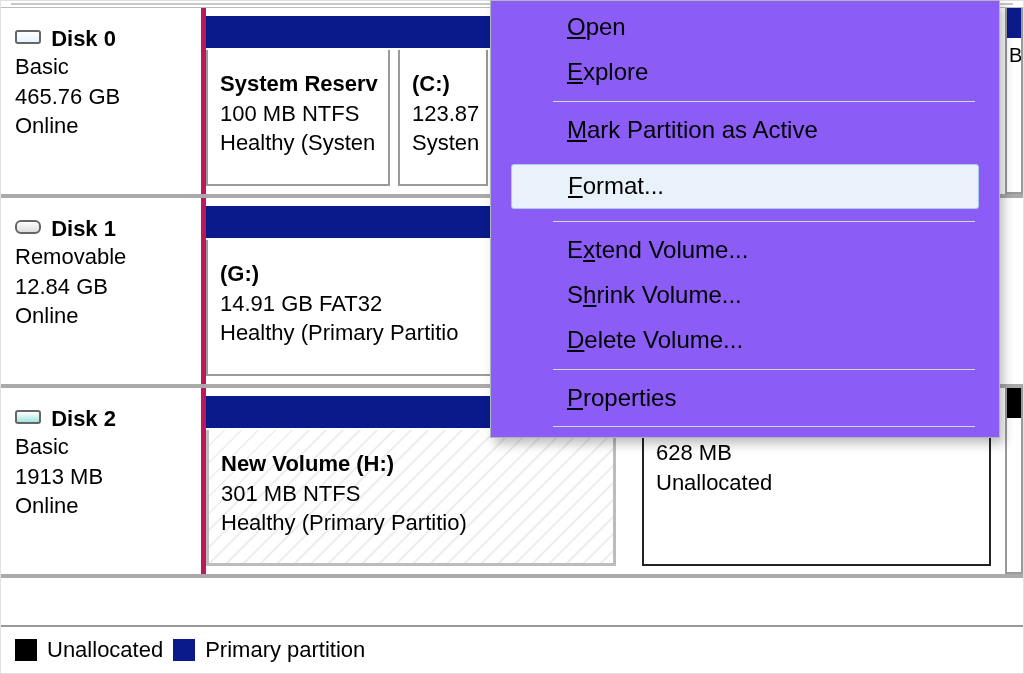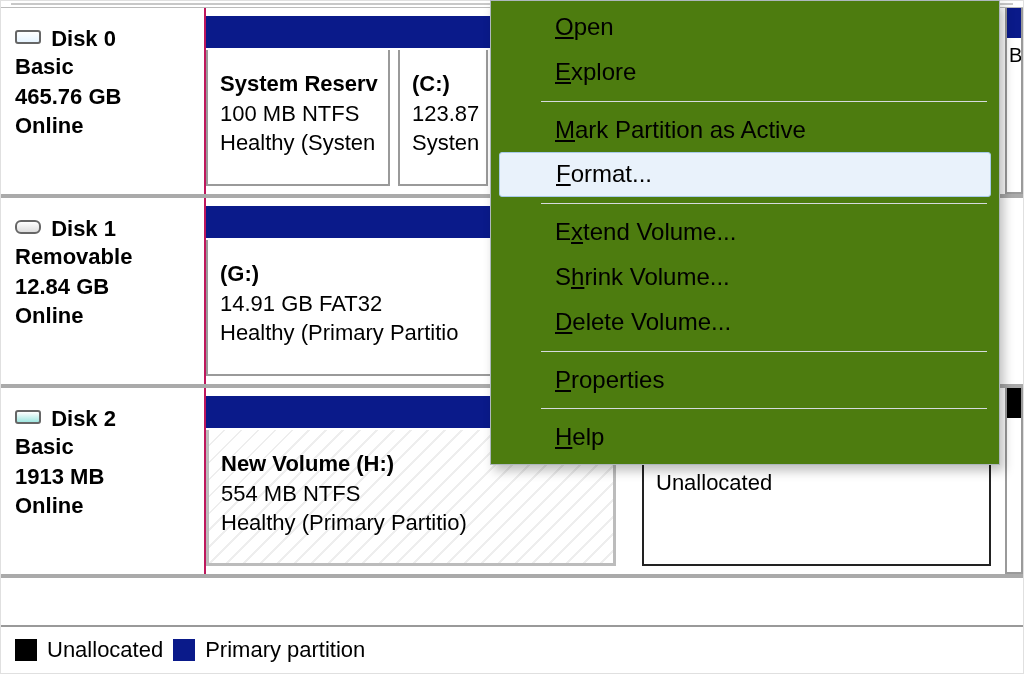--- a/index.html
+++ b/index.html
@@ -24,41 +24,41 @@
     border-top: 1px solid #bbb;
   }
   .disk-row {
     display: flex;
     border-bottom: 4px solid #aaa;
     min-height: 190px;
   }
   .disk-info {
     width: 205px;
     padding: 18px 14px 10px 14px;
-    border-right: 2px solid #be185d;
+    border-right: 5px solid #be185d;
   }
   .disk-icon {
     display: inline-block;
     width: 26px; height: 14px;
     border: 2px solid #666;
     border-radius: 3px;
     background: linear-gradient(#fff 0%, #e6f4ff 100%);
     margin-right: 4px;
     position: relative;
     top: -2px;
   }
   .disk-icon.removable {
     background: linear-gradient(#fff,#ddd);
     border-radius: 6px;
   }
   .disk-icon.teal {
     background: linear-gradient(#fff 0%, #9fe6e0 100%);
   }
   .disk-name { font-weight: bold; display: inline; }
-  .disk-lines div { line-height: 1.35; font-weight: bold; }
+  .disk-lines div { line-height: 1.35; }
   .partitions {
     flex: 1 1 auto;
     display: flex; flex-direction: column;
     padding: 8px 8px 8px 0;
   }
   .part-header {
     height: 32px; background: #0a1a8a;
     border: 2px solid #0a1a8a;
   }
   .part-box-row {
@@ -108,37 +108,37 @@
     width: 22px; height: 22px; display: inline-block;
   }
   .swatch.black { background: #000; }
   .swatch.navy { background: #0a1a8a; }
 
   
   .context-menu {
     position: absolute;
     left: 490px; top: 0;
     width: 510px;
-    background: #4d7c0f;
+    background: #8b5cf6;
     border: 1px solid #aeb7bd;
     box-shadow: 4px 6px 10px rgba(0,0,0,0.25);
-    padding: 4px 4px;
+    padding: 4px 16px;
   }
   .menu-item {
     padding: 8px 10px 8px 60px;
     font-size: 24px;
     line-height: 1.2;
     cursor: default;
   }
   .menu-item .ul { text-decoration: underline; }
   .menu-item.hovered {
     background: #e9f2fb;
     border: 1px solid #a8cbe9;
     border-radius: 3px;
-    margin: 0 4px;
+    margin: 12px 4px;
     padding: 7px 6px 7px 56px;
   }
   .menu-sep {
     height: 1px; background: #d5dadd;
     margin: 6px 8px 6px 46px;
   }
 </style>
 </head>
 <body>
 
@@ -211,21 +211,21 @@
           <div>Basic</div>
           <div>1913 MB</div>
           <div>Online</div>
         </div>
       </div>
       <div class="partitions">
         <div class="part-header"></div>
         <div class="part-box-row">
           <div class="partition striped" style="flex:0 0 410px">
             <div class="p-title">New Volume  (H:)</div>
-            <div>554 MB NTFS</div>
+            <div>301 MB NTFS</div>
             <div>Healthy (Primary Partitio)</div>
           </div>
           <div class="partition" style="flex:1; border:2px solid #222; border-top:none; margin-left:18px">
             <div>628 MB</div>
             <div>Unallocated</div>
           </div>
         </div>
       </div>
       <div class="right-strip black">
         <div class="hdr"></div>
@@ -248,14 +248,13 @@
     <div class="menu-sep"></div>
     <div class="menu-item"><span class="ul">M</span>ark Partition as Active</div>
     <div class="menu-item hovered"><span class="ul">F</span>ormat...</div>
     <div class="menu-sep"></div>
     <div class="menu-item">E<span class="ul">x</span>tend Volume...</div>
     <div class="menu-item">S<span class="ul">h</span>rink Volume...</div>
     <div class="menu-item"><span class="ul">D</span>elete Volume...</div>
     <div class="menu-sep"></div>
     <div class="menu-item"><span class="ul">P</span>roperties</div>
     <div class="menu-sep"></div>
-    <div class="menu-item"><span class="ul">H</span>elp</div>
   </div>
 
 </body></html>

